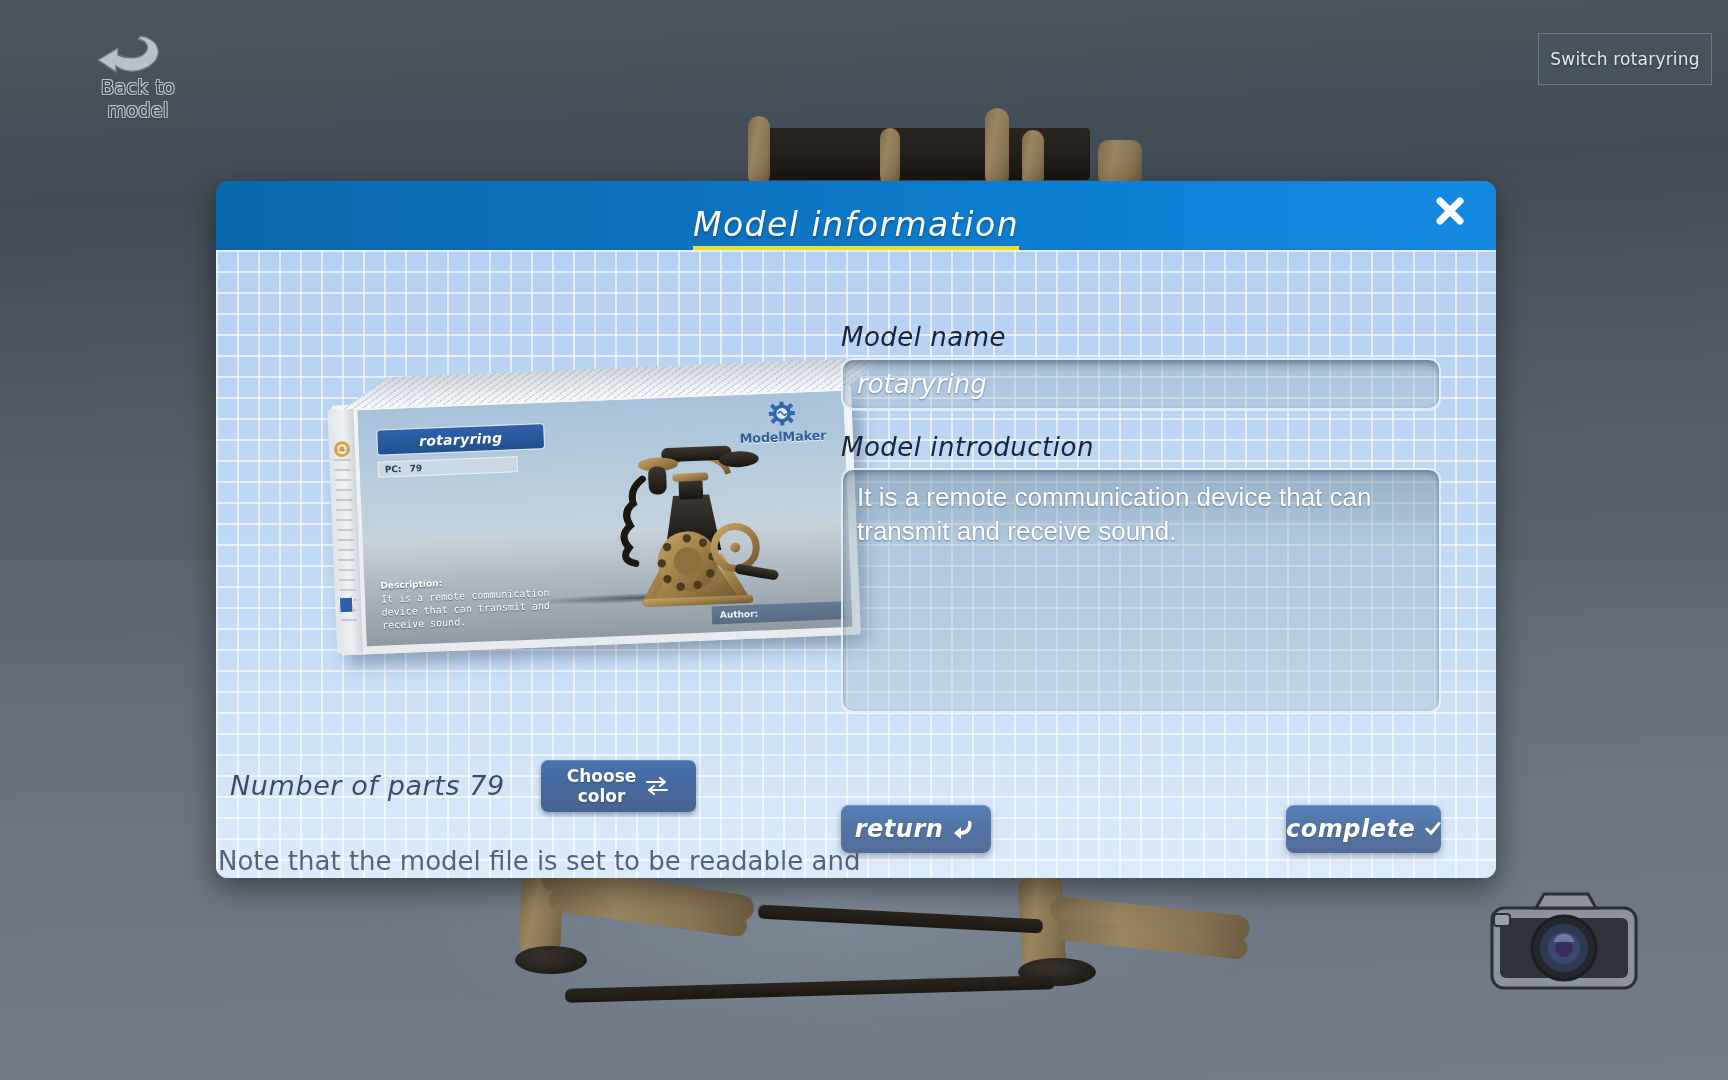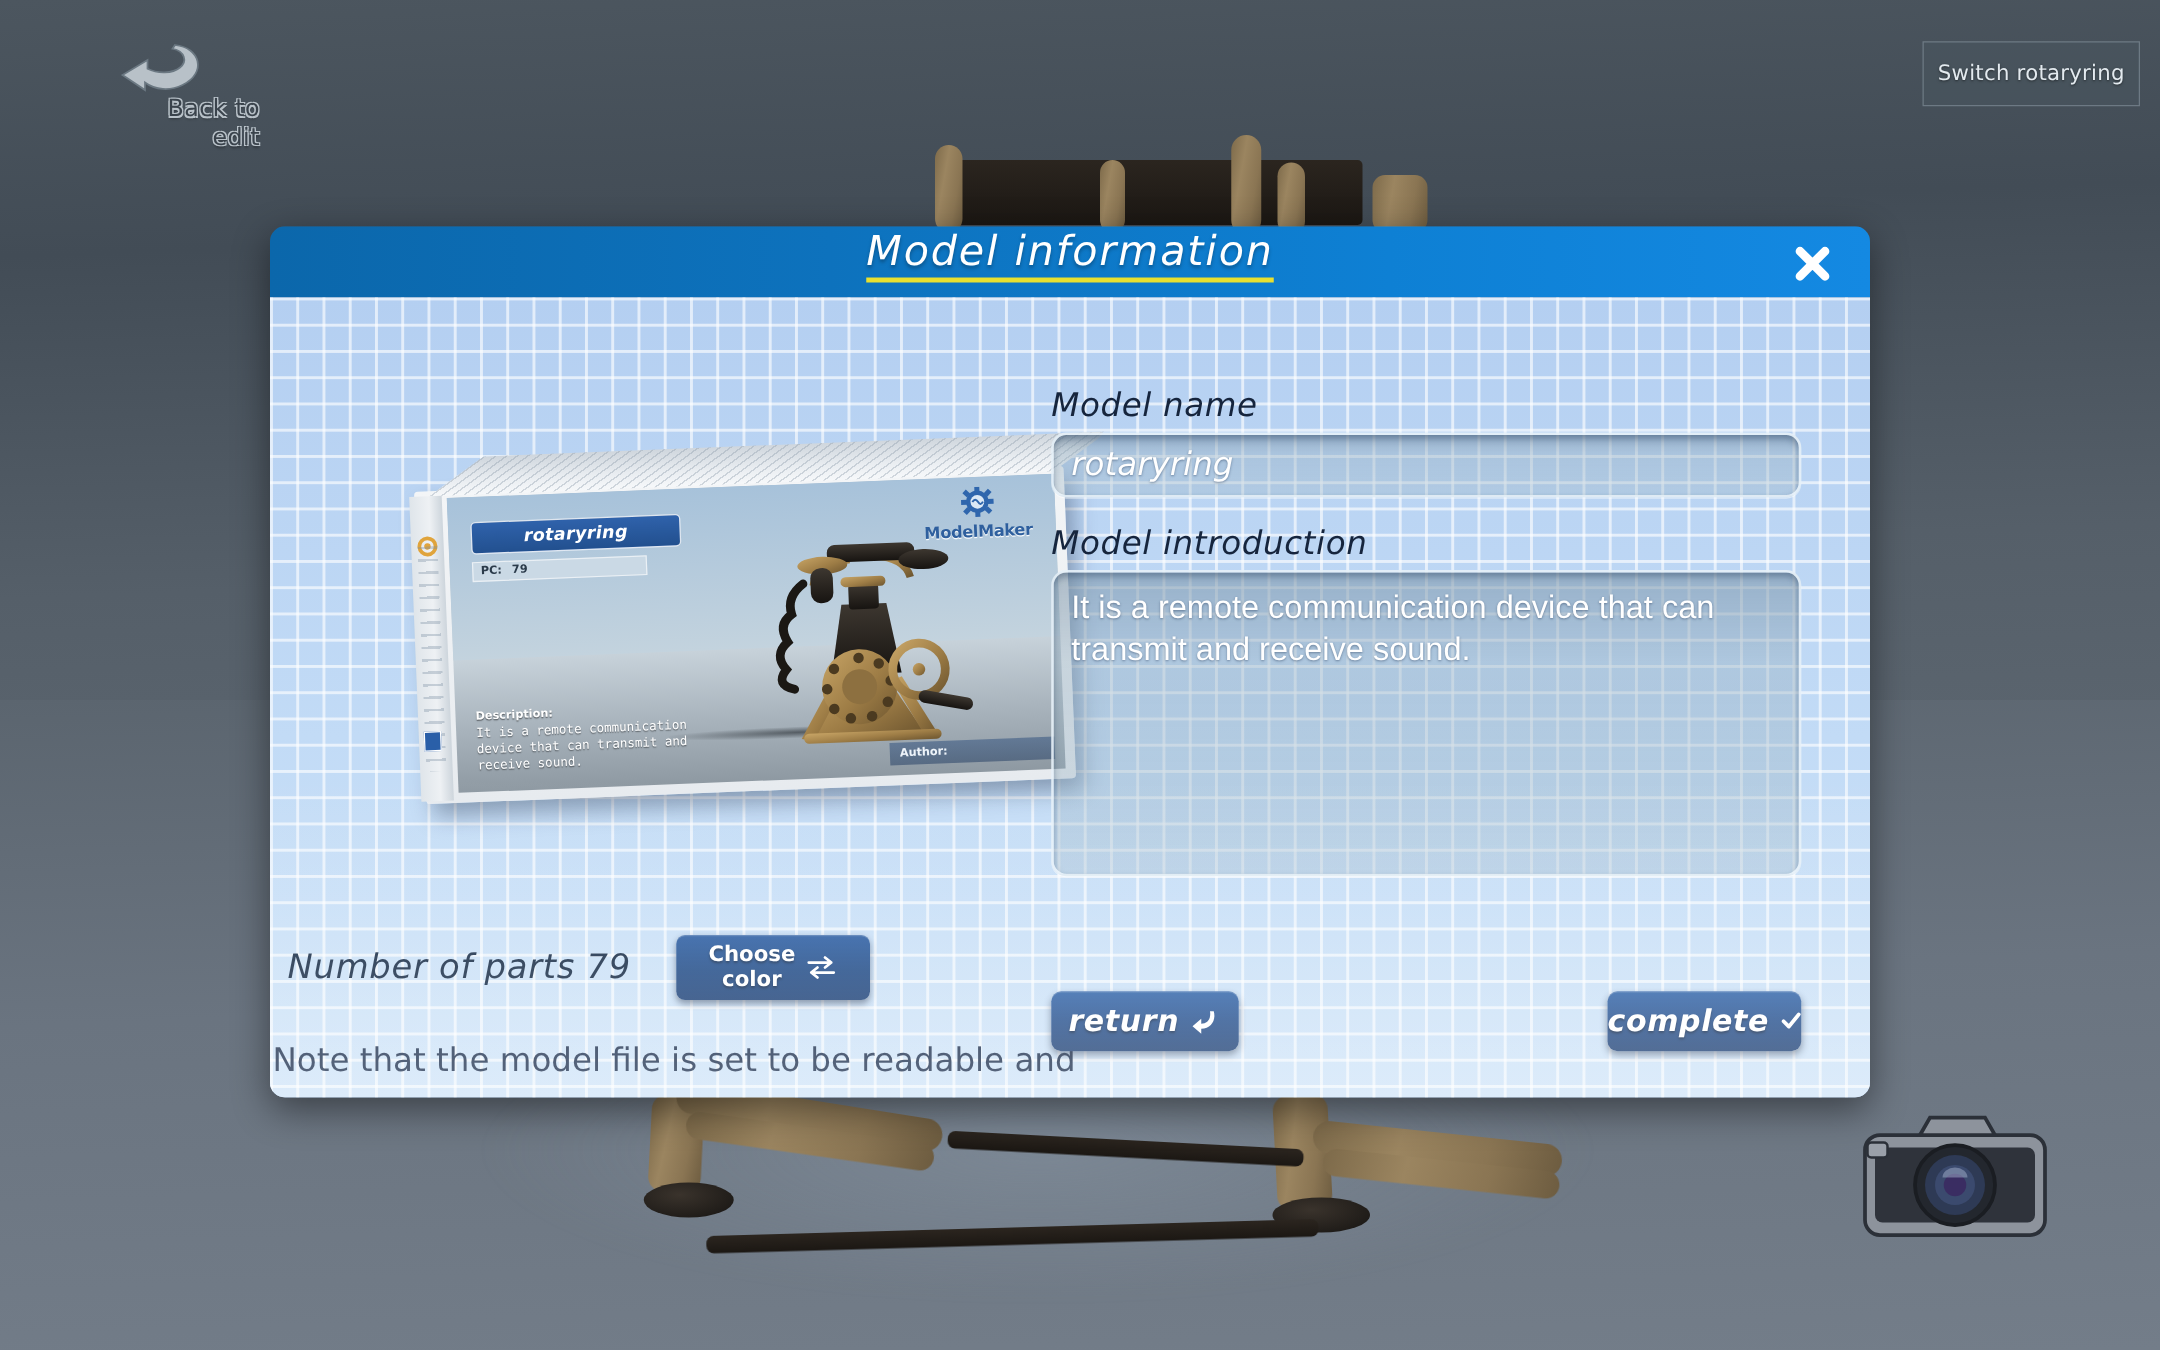--- a/index.html
+++ b/index.html
@@ -65,21 +65,20 @@
   #back-to-edit .lbl {
     font-family: "DejaVu Sans", sans-serif;
     font-size: 19px;
     line-height: 23px;
     color: #3a434c;
     letter-spacing: 0.4px;
     text-shadow:
       -1px -1px 0 #b9c2c9, 1px -1px 0 #b9c2c9,
       -1px  1px 0 #b9c2c9, 1px  1px 0 #b9c2c9,
        0    2px 2px rgba(0,0,0,0.35);
-    text-align: right;
   }
 
   
   #switch-background {
     position: absolute;
     right: 16px; top: 33px;
     width: 174px; height: 52px;
     border: 1px solid rgba(180,195,205,0.35);
     background: rgba(75,88,98,0.35);
     display: flex; align-items: center; justify-content: center;
@@ -97,23 +96,23 @@
   #dialog {
     position: absolute;
     left: 216px; top: 181px;
     width: 1280px; height: 697px;
     border-radius: 12px;
     box-shadow: 0 10px 30px rgba(0,0,0,0.45);
     overflow: hidden;
   }
   #dialog-titlebar {
     position: relative;
-    height: 57px;
+    height: 69px;
     background: linear-gradient(90deg, #0b67ab 0%, #0d72bd 35%, #0e80d4 70%, #1489e2 100%);
-    display: flex; align-items: flex-start; justify-content: center;
+    display: flex; align-items: flex-end; justify-content: center;
   }
   #dialog-title {
     font-family: "DejaVu Sans", sans-serif;
     font-style: italic;
     font-size: 33px;
     color: #ffffff;
     letter-spacing: 1.5px;
     position: relative;
     padding-bottom: 2px;
     border-bottom: 4px solid #e8e030;
@@ -417,21 +416,21 @@
   <div class="dark-bar blurme" style="left:565px; top:982px; width:490px; height:14px; transform:rotate(-1.6deg);"></div>
   <div class="dark-bar blurme" style="left:758px; top:912px; width:285px; height:14px; transform:rotate(3deg);"></div>
 
   <div id="back-to-edit">
     <div class="arrow-wrap">
       <svg width="76" height="44" viewBox="0 0 76 44">
         <path d="M44 4 C 64 6, 70 26, 50 36 C 40 41, 28 40, 20 34 L 20 40 L 2 28 L 22 16 L 22 23 C 30 27, 42 27, 48 22 C 54 17, 52 9, 42 7 Z" fill="#b8c1c8" stroke="#6b7882" stroke-width="1.4"></path>
       </svg>
     </div>
     <div class="lbl">Back to</div>
-    <div class="lbl">edit</div>
+    <div class="lbl">model</div>
   </div>
 
   <div id="switch-background">
     <span class="lbl">Switch rotaryring</span>
   </div>
 
   <div id="dialog">
 
     <div id="dialog-titlebar">
       <div id="dialog-title">Model information</div>

